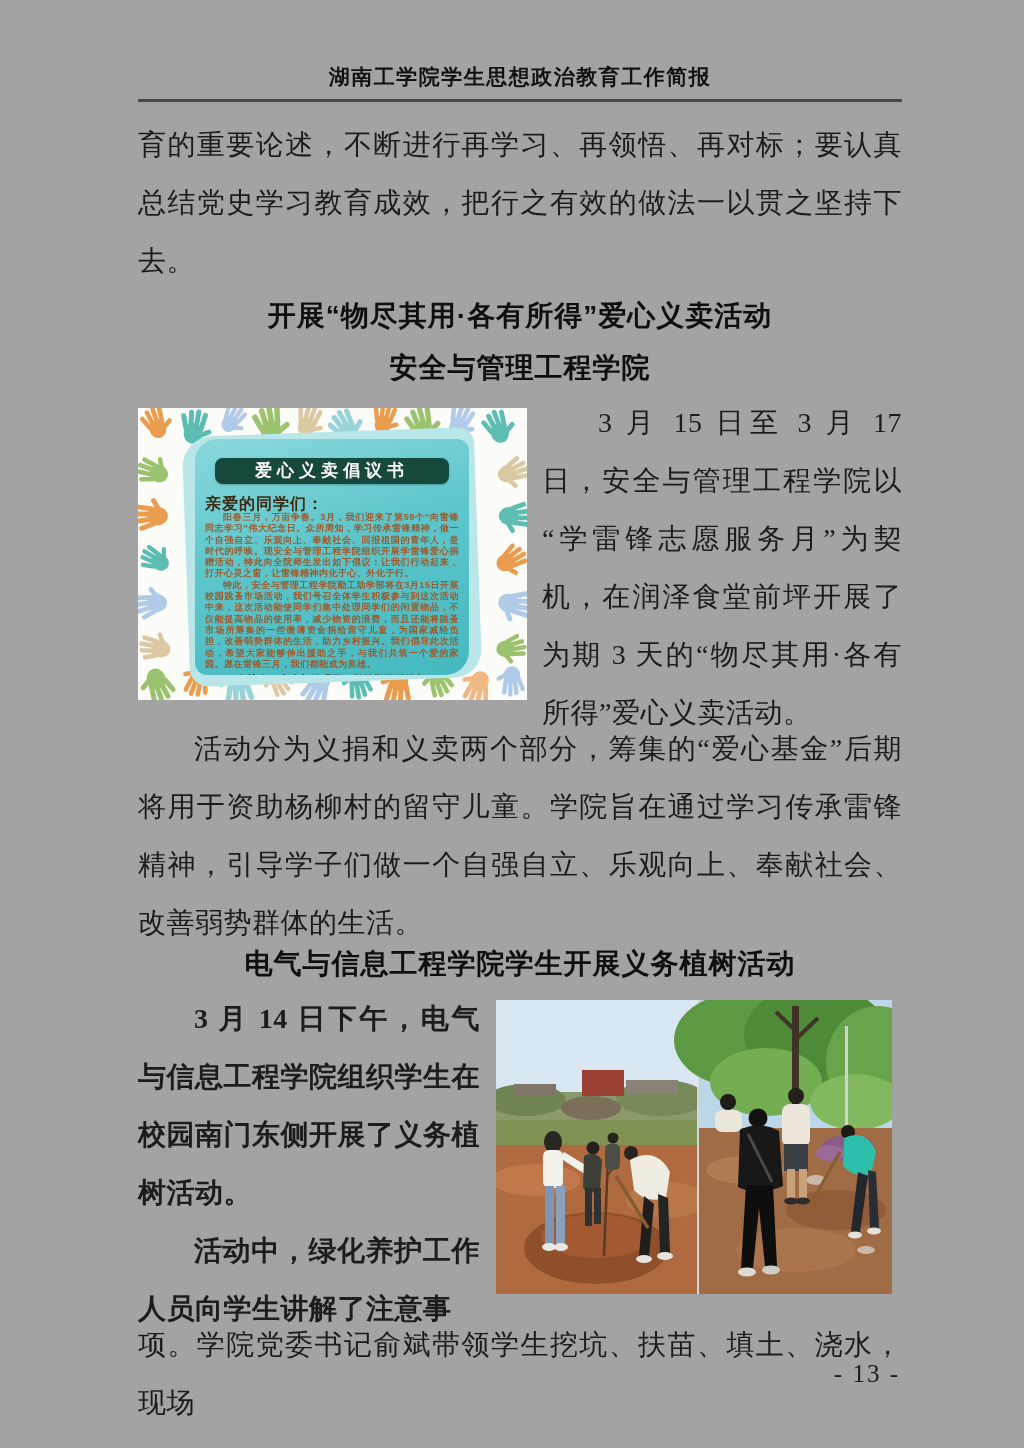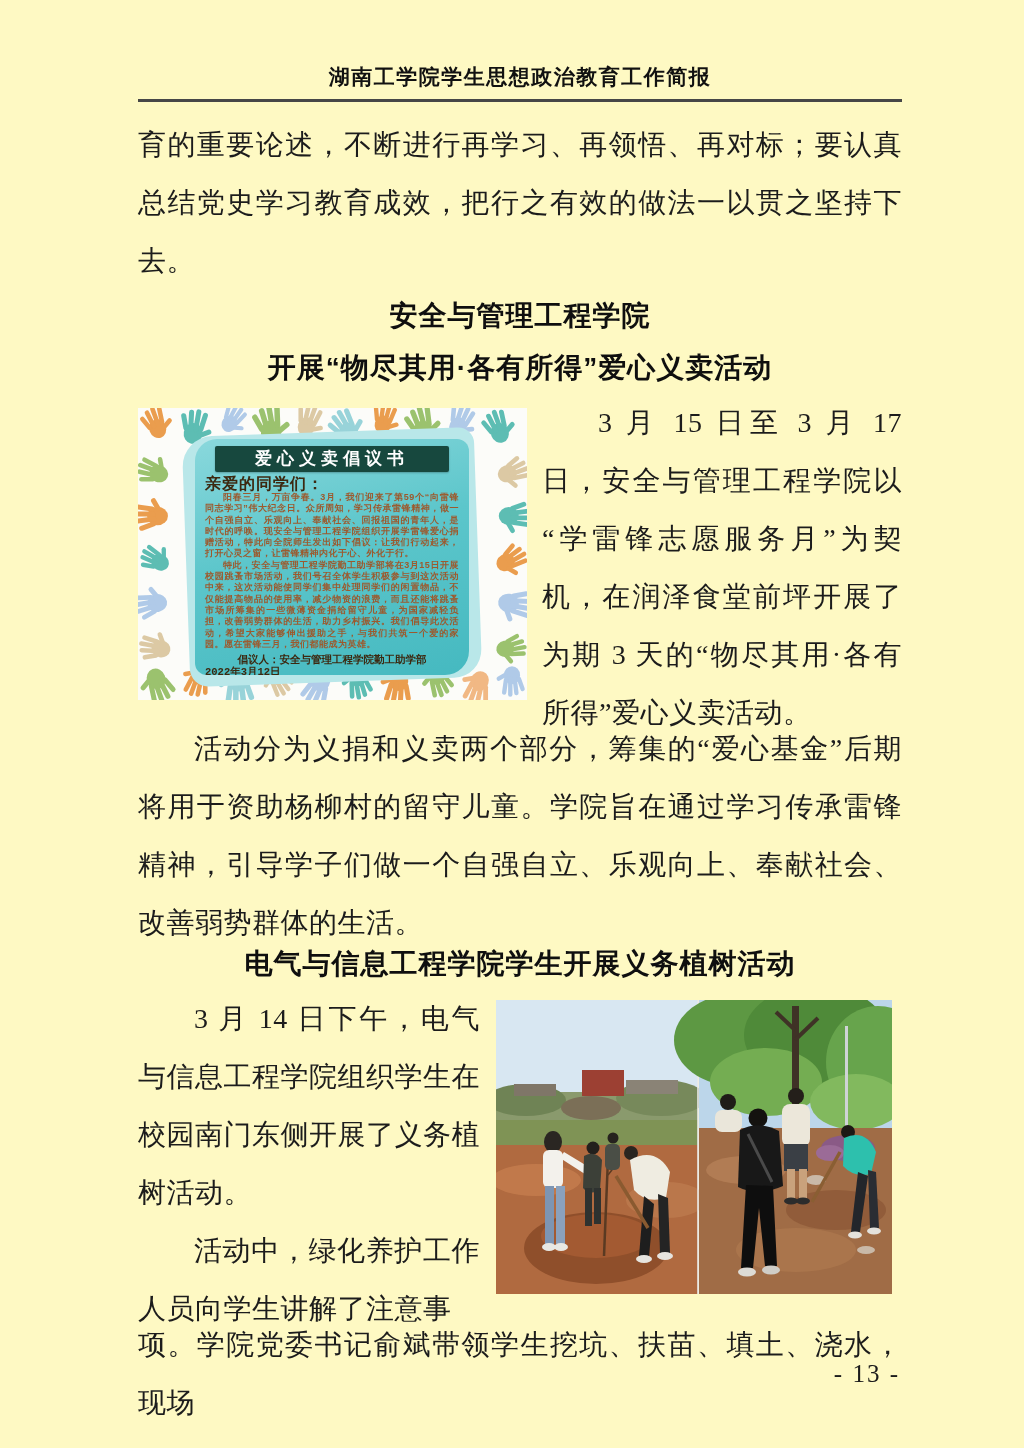--- a/index.html
+++ b/index.html
@@ -1,19 +1,19 @@
 <!DOCTYPE html>
 <html lang="zh"><head>
 <meta charset="utf-8">
 <style>
   * { margin:0; padding:0; box-sizing:border-box; }
   html,body { background:#ffffff; }
   .page {
     position:relative; width:1024px; height:1448px; margin:0 auto;
-    background:#fef9c3; overflow:hidden;
+    background:#a3a3a3; overflow:hidden;
     padding:64px 122px 0 138px;
     font-family:"Liberation Serif","DejaVu Serif",serif;
     color:#1c1c1c;
   }
   .header-title {
     text-align:center; font-family:"Liberation Sans","DejaVu Sans",sans-serif;
     font-weight:700; font-size:21px; line-height:26px; letter-spacing:1.5px; color:#111;
   }
   .header-rule { height:3px; background:#474747; margin-top:9px; }
   .body-text {
@@ -23,21 +23,21 @@
   .indent { text-indent:2em; }
   .p-intro { margin-top:14px; }
   .sec-heading {
     font-family:"Liberation Sans","DejaVu Sans",sans-serif; font-weight:700;
     font-size:28px; line-height:52px; text-align:center; color:#0f0f0f; letter-spacing:1px;
   }
   .s1-row { display:flex; gap:15px; }
   .s1-text { flex:1; }
   .p-detail { margin-top:-22px; }
   .h2-single { margin-top:-14px; }
-  .s2-row { display:flex; gap:16px; }
+  .s2-row { display:flex; gap:16px;font-weight:bold; }
   .s2-left { width:342px; flex:none; }
   .p-cont { margin-top:-22px; }
   .page-number {
     position:absolute; right:124px; bottom:60px;
     font-size:25px; letter-spacing:2px; color:#1c1c1c;
   }
 
   
   .poster {
     position:relative; width:389px; height:292px; flex:none; margin-top:14px;
@@ -48,24 +48,24 @@
   .poster-underlay {
     position:absolute; inset:-7px -9px; background:#b9e7e9;
     border-radius:30px 16px 28px 18px; transform:rotate(-2deg);
   }
   .poster-face {
     position:absolute; inset:0; overflow:hidden; padding:7px 10px 4px 10px;
     background:linear-gradient(165deg,#8ad8dc 0%,#5cc6cb 45%,#45b9c0 100%);
     border-radius:22px 12px 24px 12px;
   }
   .poster-banner {
-    width:234px; margin:0 auto; background:#17483e; color:#ffffff;
+    width:234px; margin:12px auto; background:#17483e; color:#ffffff;
     font-family:"Liberation Sans","DejaVu Sans",sans-serif; font-weight:700;
     font-size:17px; line-height:26px; text-align:center; letter-spacing:5px;
-    border-radius:2px; box-shadow:0 1px 2px rgba(0,0,0,.25);
+    border-radius:8px; box-shadow:0 1px 2px rgba(0,0,0,.25);
   }
   .poster-salutation {
     font-family:"Liberation Sans","DejaVu Sans",sans-serif; font-weight:700;
     font-size:16px; line-height:16px; color:#3c2810; margin-top:4px; letter-spacing:1px;
   }
   .poster-para {
     font-family:"Liberation Sans","DejaVu Sans",sans-serif; font-weight:600;
     font-size:9px; line-height:11.3px; color:#9c5a2e; letter-spacing:0.5px;
     text-align:justify; text-justify:inter-character; word-break:break-all; text-indent:2em;
   }
@@ -85,22 +85,22 @@
 </head>
 <body>
 
 <div class="page">
 
   <div class="header-title">湖南工学院学生思想政治教育工作简报</div>
   <div class="header-rule"></div>
 
   <p class="body-text p-intro">育的重要论述，不断进行再学习、再领悟、再对标；要认真总结党史学习教育成效，把行之有效的做法一以贯之坚持下去。</p>
 
+  <div class="sec-heading">开展“物尽其用·各有所得”爱心义卖活动</div>
   <div class="sec-heading">安全与管理工程学院</div>
-  <div class="sec-heading">开展“物尽其用·各有所得”爱心义卖活动</div>
 
   <div class="s1-row">
 
     <div class="poster">
       <svg class="hands" viewBox="0 0 389 292" xmlns="http://www.w3.org/2000/svg" aria-hidden="true">
         <defs>
           <g id="hand">
             <ellipse cx="0" cy="5" rx="8.5" ry="9.5"></ellipse>
             <rect x="-11.5" y="-12" width="4.6" height="16" rx="2.3" transform="rotate(-20 -9.2 -4)"></rect>
             <rect x="-6" y="-16" width="4.6" height="20" rx="2.3" transform="rotate(-7 -3.7 -6)"></rect>

